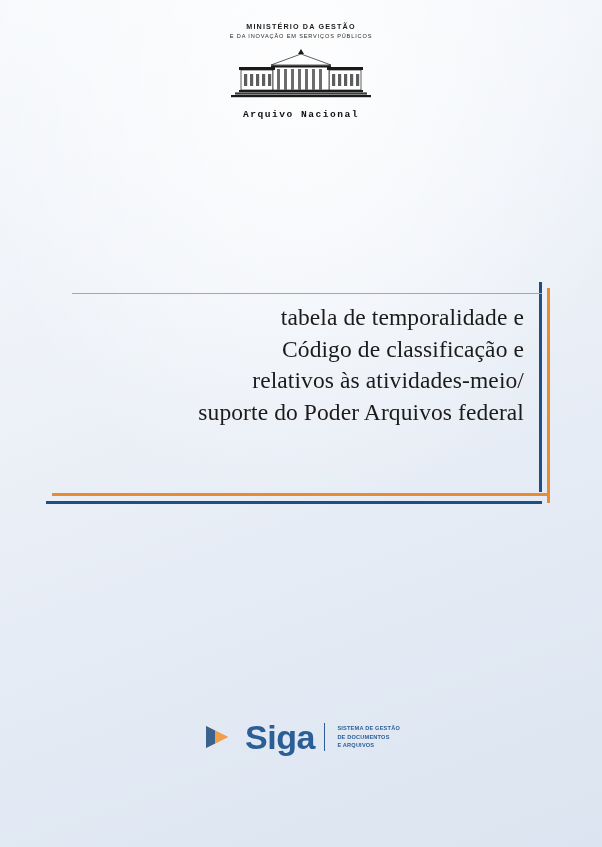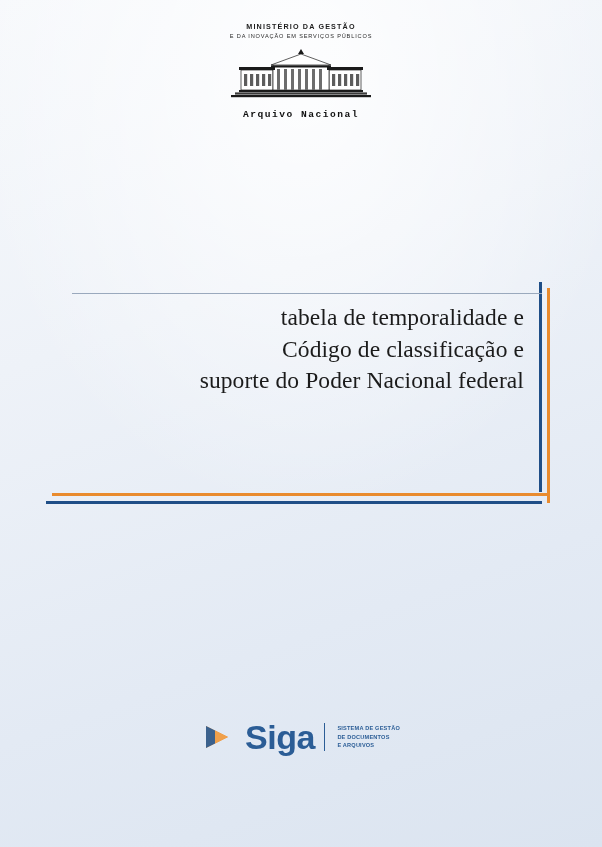--- a/index.html
+++ b/index.html
@@ -249,21 +249,22 @@
   <div class="title-zone">
     <div class="rule-v-orange"></div>
     <div class="rule-v-blue"></div>
     <div class="rule-h-top"></div>
     <div class="rule-h-orange"></div>
     <div class="rule-h-blue"></div>
 
     <div class="title">
       <span class="ln">tabela de temporalidade e</span>
       <span class="ln">Código de classificação e</span>
-      <span class="ln">suporte do Poder Nacional federal</span>
+      <span class="ln">relativos às atividades-meio/</span>
+      <span class="ln">suporte do Poder Arquivos federal</span>
     </div>
   </div>
 
   <div class="siga">
     <div class="siga-inner">
       <span>
         <svg class="siga-mark" viewBox="0 0 36 36" xmlns="http://www.w3.org/2000/svg">
           <path d="M4 7 L4 29 L26 18 Z" fill="#e98b2e"></path>
           <path d="M4 7 L4 29 L13 24.5 L13 11.5 Z" fill="#2b5d96" opacity="0.92"></path>
           <path d="M13 11.5 L13 24.5 L26 18 Z" fill="#f0a04b"></path>

